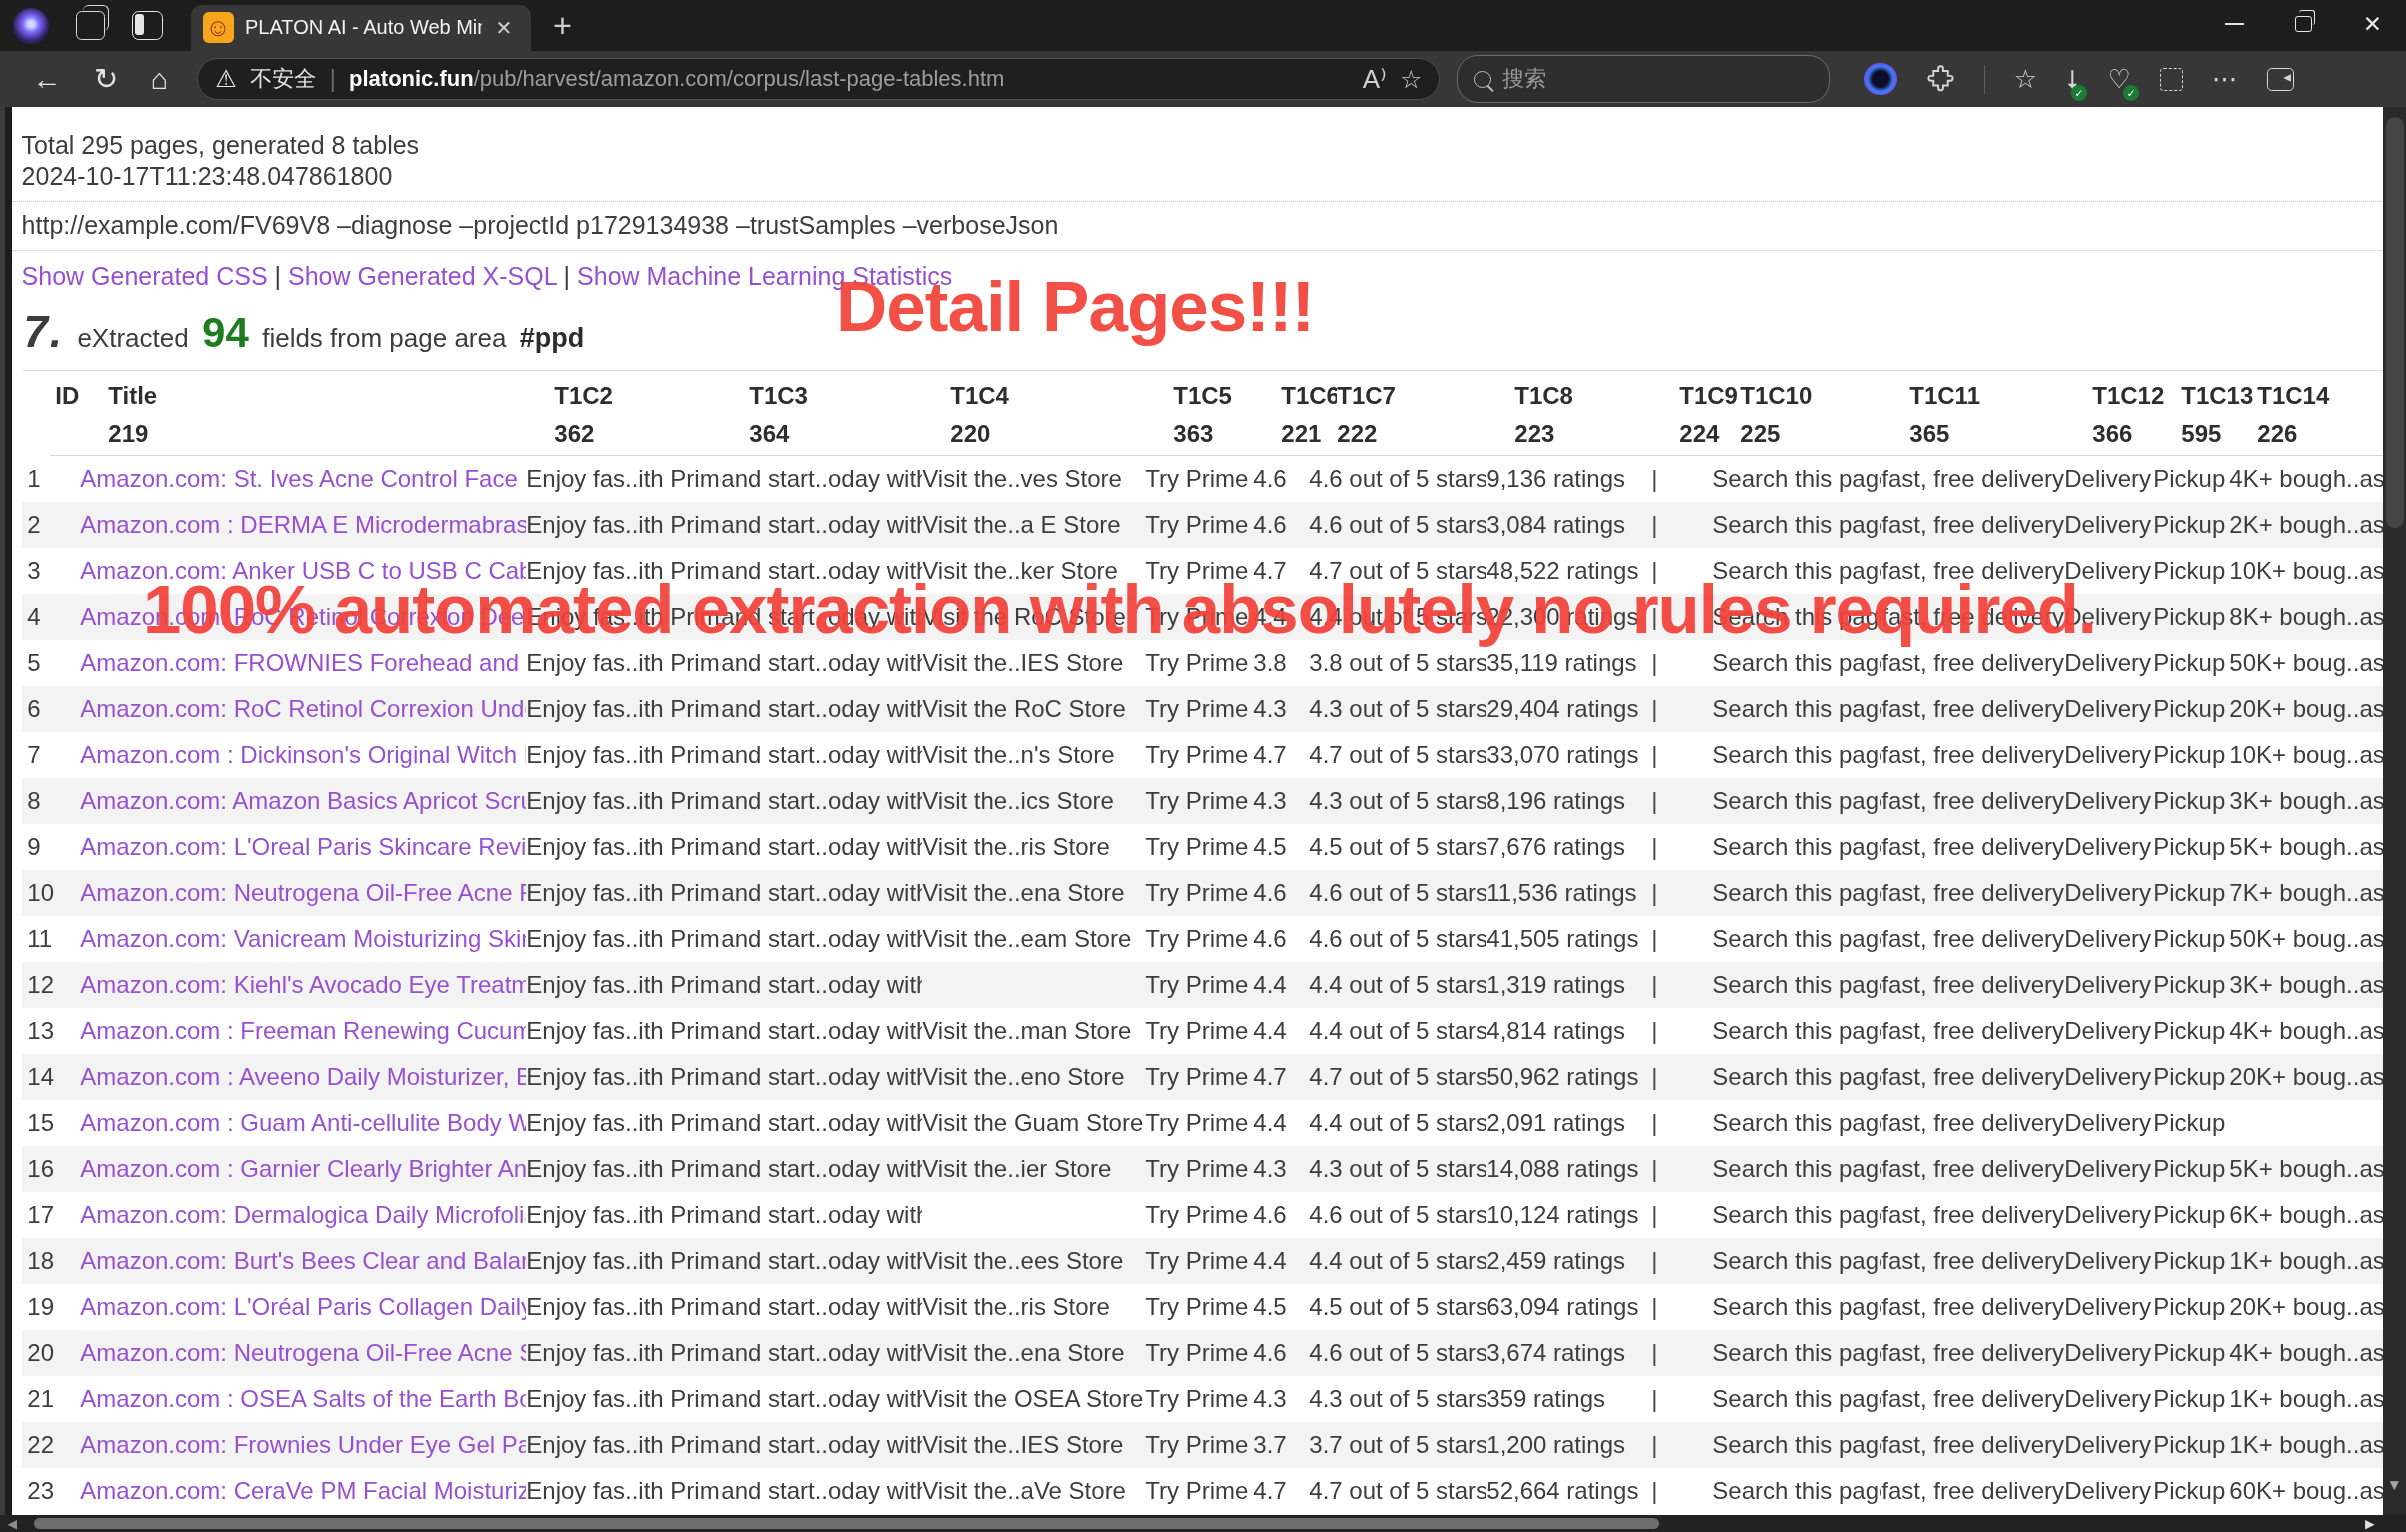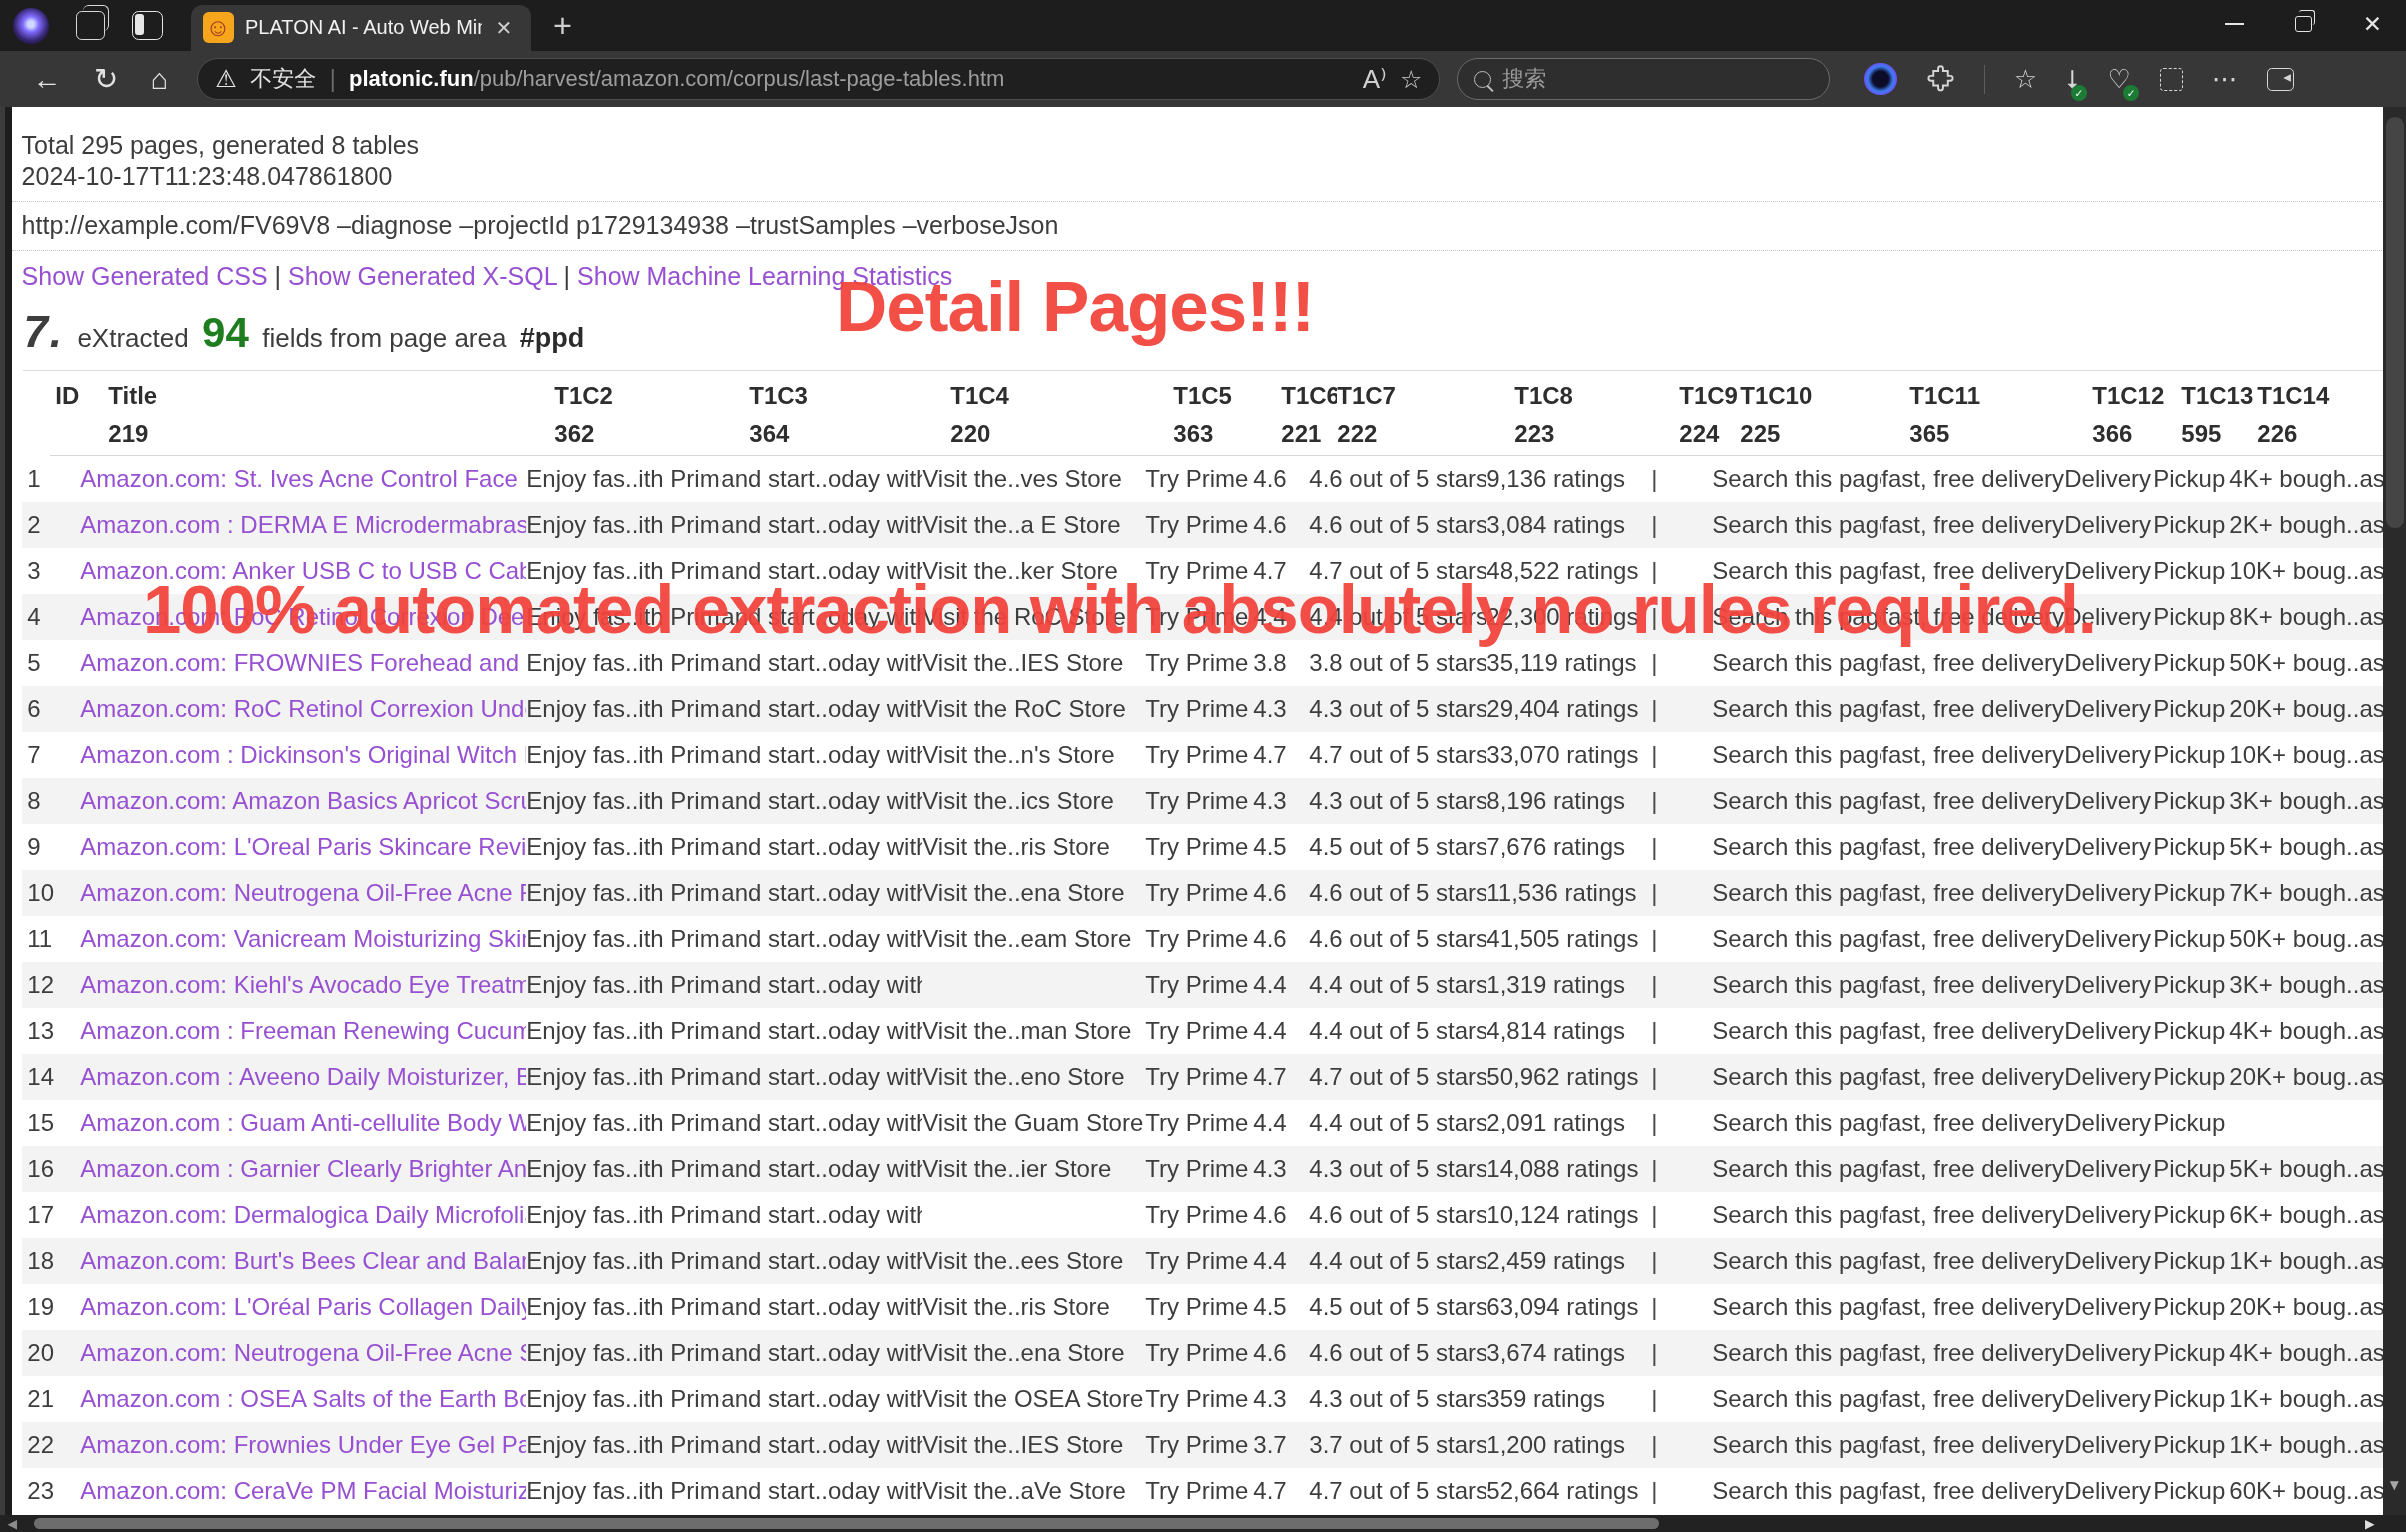--- a/index.html
+++ b/index.html
@@ -39,21 +39,21 @@
   .addressbar { margin-left:29px; width:1243px; height:42px; background:#1f1f1f; border:1px solid #4c4c4c;
                 border-radius:21px; display:flex; align-items:center; padding:0 17px; gap:13.4px; }
   .warn-ic { color:#e8e8e8; font-size:24px; }
   .warn-txt { color:#e3e3e3; font-size:22px; }
   .addr-sep { color:#6d6d6d; font-size:23px; }
   .url { font-size:22px; white-space:nowrap; overflow:hidden; flex:1; }
   .url .host { color:#ffffff; font-weight:bold; }
   .url .path { color:#9d9d9d; }
   .readaloud { color:#cfcfcf; font-size:22px; }
   .fav-star { color:#cfcfcf; font-size:25px; }
-  .searchbox { margin-left:17px; width:373px; height:42px; background:#2e2e2e; border:1px solid #6a6a6a;
+  .searchbox { margin-left:17px; width:373px; height:48px; background:#2e2e2e; border:1px solid #6a6a6a;
                border-radius:21px; display:flex; align-items:center; padding:0 15.3px; gap:11.5px; }
   .mag { width:17px; height:17px; border:1.9px solid #bdbdbd; border-radius:50%; position:relative; flex:none; }
   .mag::after { content:""; position:absolute; left:13.4px; top:13.4px; width:7.6px; height:1.9px; background:#bdbdbd;
                 transform:rotate(45deg); transform-origin:0 0; }
   .search-ph { color:#9a9a9a; font-size:22px; }
   .ext-ics { display:flex; align-items:center; gap:29px; margin-left:34px; color:#d6d6d6; }
   .copilot { width:32.5px; height:32.5px; border-radius:50%;
              background:radial-gradient(circle at 50% 50%, #0d0d2a 0 34%, #3f7df2 55%, #7b3df0 78%, #2b1a8a 100%); }
   .divider-v { width:1px; height:29px; background:#5c5c5c; }
   .badge { position:relative; }

